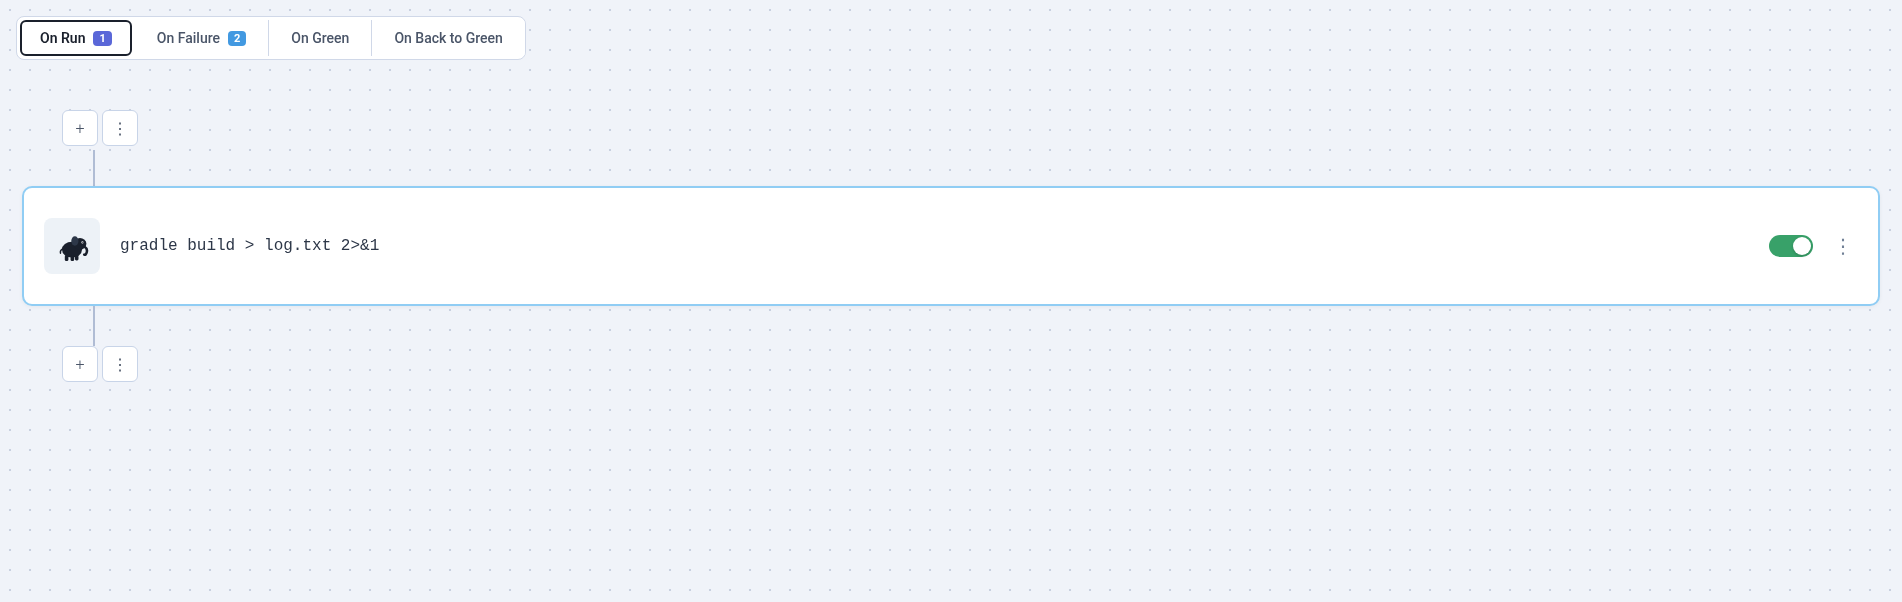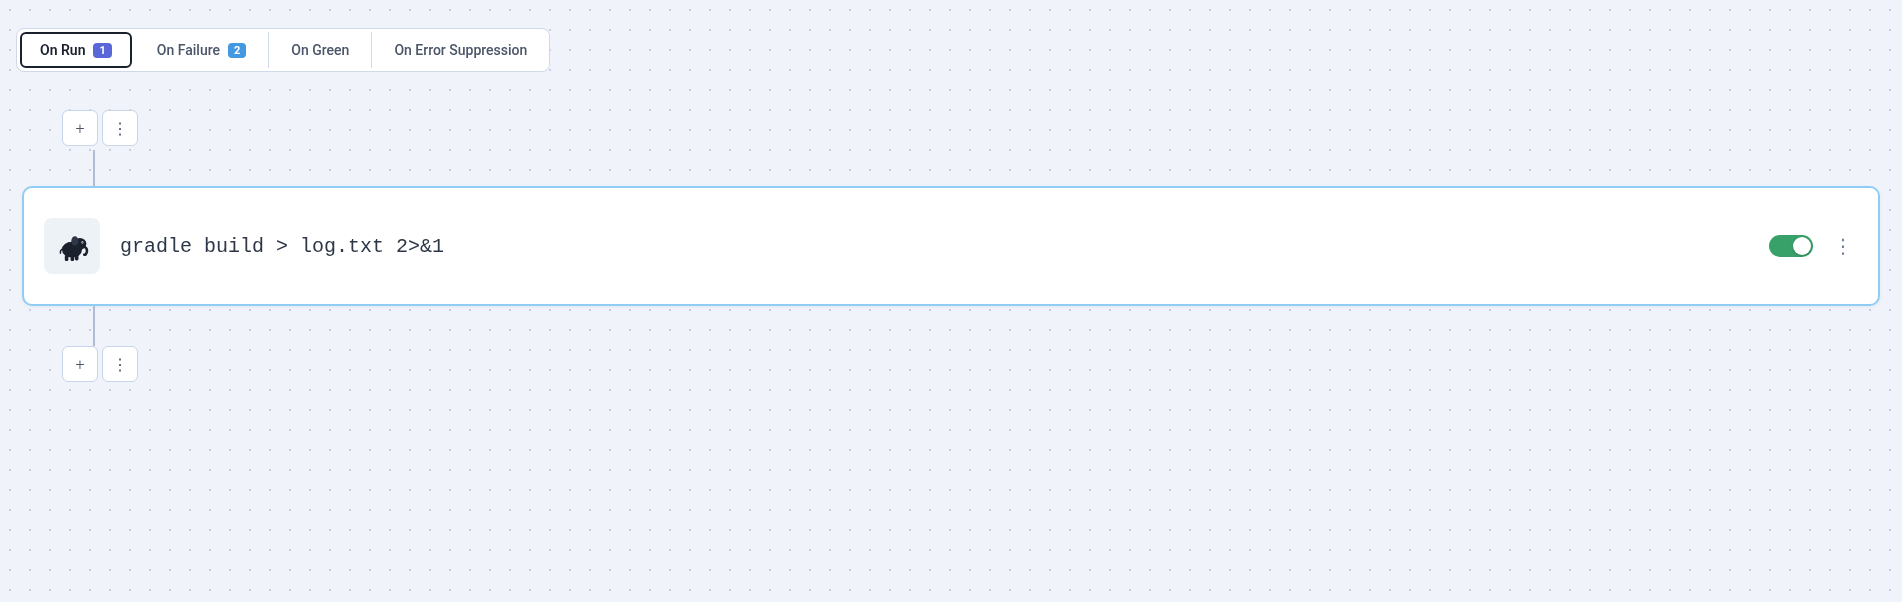--- a/index.html
+++ b/index.html
@@ -31,21 +31,20 @@
       top: 16px;
       left: 16px;
       display: flex;
       align-items: center;
       gap: 0;
       background: white;
       border: 1.5px solid #d0d8e8;
       border-radius: 8px;
       overflow: hidden;
       z-index: 10;
-      margin-top: 12px;
     }
 
     .tab-item {
       padding: 10px 22px;
       font-size: 14px;
       font-weight: 500;
       color: #4a5568;
       cursor: pointer;
       display: flex;
       align-items: center;
@@ -164,21 +163,21 @@
       flex-shrink: 0;
     }
 
     .elephant-svg {
       width: 36px;
       height: 36px;
     }
 
     .card-label {
       flex: 1;
-      font-size: 20px;
+      font-size: 16px;
       font-weight: 500;
       color: #2d3748;
       font-family: 'Courier New', monospace;
     }
 
     .card-actions {
       display: flex;
       align-items: center;
       gap: 16px;
       flex-shrink: 0;
@@ -247,21 +246,21 @@
       <span class="tab-badge">1</span>
     </div>
     <div class="tab-item">
       <span>On Failure</span>
       <span class="tab-badge blue">2</span>
     </div>
     <div class="tab-item">
       <span>On Green</span>
     </div>
     <div class="tab-item">
-      <span>On Error Suppression</span>
+      <span>On Back to Green</span>
     </div>
   </div>
 
   <div class="content-area">
 
     <div class="connector-top"></div>
 
     <div class="button-group top-buttons">
       <div class="btn-icon">
         <span>+</span>

